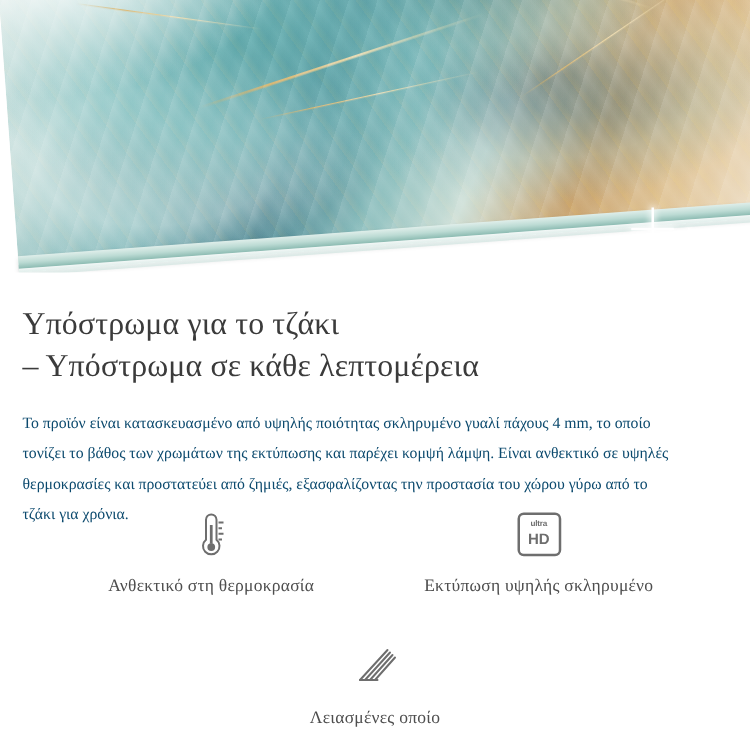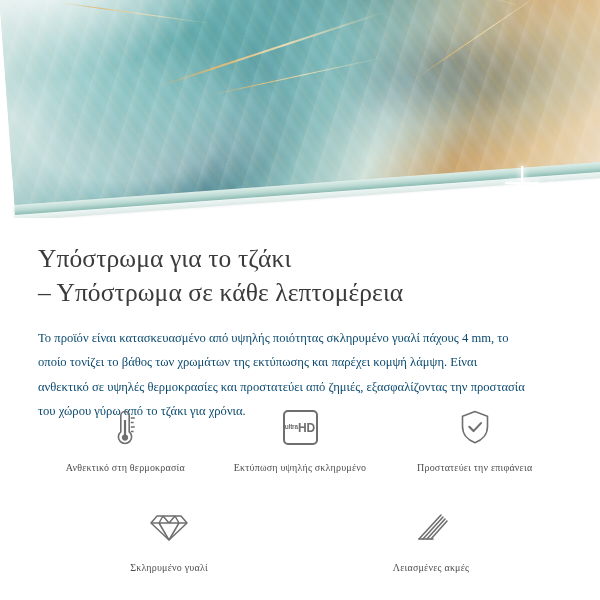--- a/index.html
+++ b/index.html
@@ -118,21 +118,21 @@
   .sp1 { left: 505px; top: 166px; }
   .sp2 { left: 534px; top: 176px; transform: scale(0.62); }
   .sp3 { left: 520px; top: 190px; transform: scale(0.45); }
 
   
   .content {
     position: absolute;
     left: 0;
     top: 218px;
     width: 568px;
-    padding: 0 38px;
+    padding: 0 18px;
     box-sizing: border-box;
   }
   .headline {
     margin: 0;
     padding-top: 24px;
     font-family: "Liberation Serif", serif;
     font-size: 25.5px;
     line-height: 1.34;
     font-weight: 400;
     color: #3b3b3b;
@@ -169,34 +169,34 @@
   }
   .feature-icon {
     height: 46px;
     display: flex;
     align-items: center;
     justify-content: center;
   }
   .feature-label {
     margin-top: 11px;
     font-family: "Liberation Serif", serif;
-    font-size: 10px;
+    font-size: 14px;
     color: #4e4e4e;
     letter-spacing: 0.2px;
     line-height: 1.3;
   }
   .row-2 { margin-top: 30px; }
 
   .hd-badge {
     width: 31px;
     height: 31px;
     border: 2px solid #6e6e6e;
     border-radius: 5px;
     display: flex;
-    flex-direction: row;
+    flex-direction: column;
     align-items: center;
     justify-content: center;
     line-height: 1;
   }
   .hd-badge .u {
     font-family: "Liberation Sans", sans-serif;
     font-size: 6.5px;
     font-weight: 700;
     color: #6e6e6e;
     letter-spacing: -0.2px;
@@ -258,55 +258,37 @@
       <div class="feature">
         <div class="feature-icon">
           <div class="hd-badge">
             <span class="u">ultra</span>
             <span class="hd">HD</span>
           </div>
         </div>
         <div class="feature-label">Εκτύπωση υψηλής σκληρυμένο</div>
       </div>
 
-      <div class="feature">
-        <div class="feature-icon">
-          <svg width="36" height="40" viewBox="0 0 36 40" fill="none" stroke="#6e6e6e" stroke-width="1.6">
-            <path d="M18 4.5 5.5 9.3v10.2c0 7.8 5.3 13.6 12.5 16.2 7.2-2.6 12.5-8.4 12.5-16.2V9.3L18 4.5z"></path>
-            <path d="M12.3 19.8l4.2 4.3 7.5-8" stroke-width="2.1" stroke-linecap="round" stroke-linejoin="round"></path>
-          </svg>
-        </div>
-        <div class="feature-label">Προστατεύει την επιφάνεια</div>
-      </div>
 
     </div>
 
     <div class="feature-row row-2">
 
-      <div class="feature">
-        <div class="feature-icon">
-          <svg width="40" height="36" viewBox="0 0 40 36" fill="none" stroke="#6e6e6e" stroke-width="1.5" stroke-linejoin="round">
-            <path d="M8 7h24l6 7-18 17L2 14l6-7z"></path>
-            <path d="M2 14h36M14 7l-4 7 10 17M26 7l4 7-10 17M14 7l6 7 6-7M10 14h20"></path>
-          </svg>
-        </div>
-        <div class="feature-label">Σκληρυμένο γυαλί</div>
-      </div>
 
       <div class="feature">
         <div class="feature-icon">
           <svg width="40" height="36" viewBox="0 0 40 36" fill="none" stroke="#6e6e6e" stroke-width="1.6" stroke-linecap="round">
             <path d="M8 30 30 6"></path>
             <path d="M12 30 32 8"></path>
             <path d="M16 30 34 10"></path>
             <path d="M20 30 36 12"></path>
             <path d="M8 30h14"></path>
           </svg>
         </div>
-        <div class="feature-label">Λειασμένες ακμές</div>
+        <div class="feature-label">Λειασμένες οποίο</div>
       </div>
 
 
     </div>
 
   </div>
 
 </div>
 
 </body></html>

